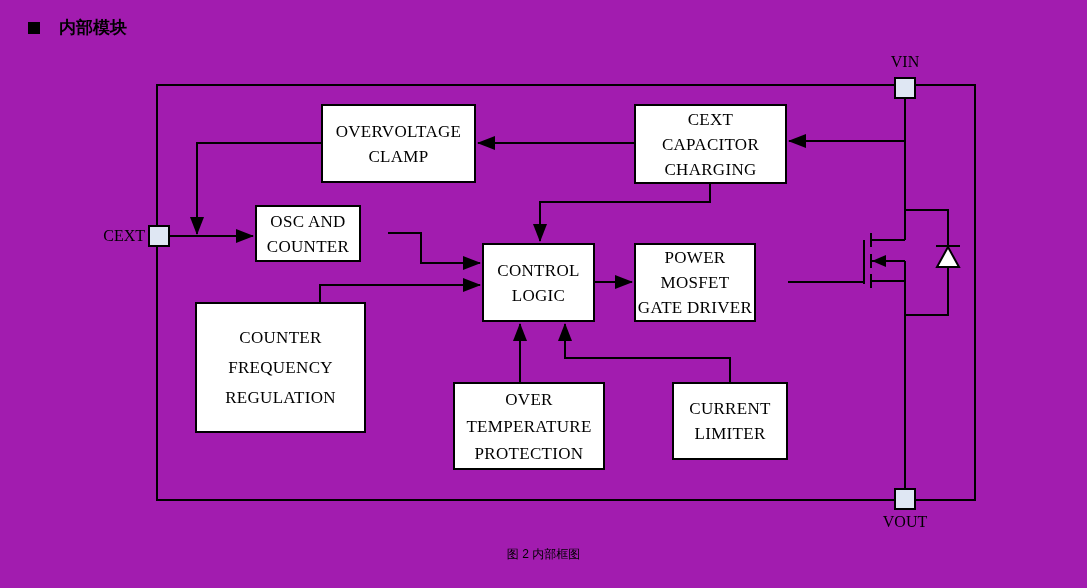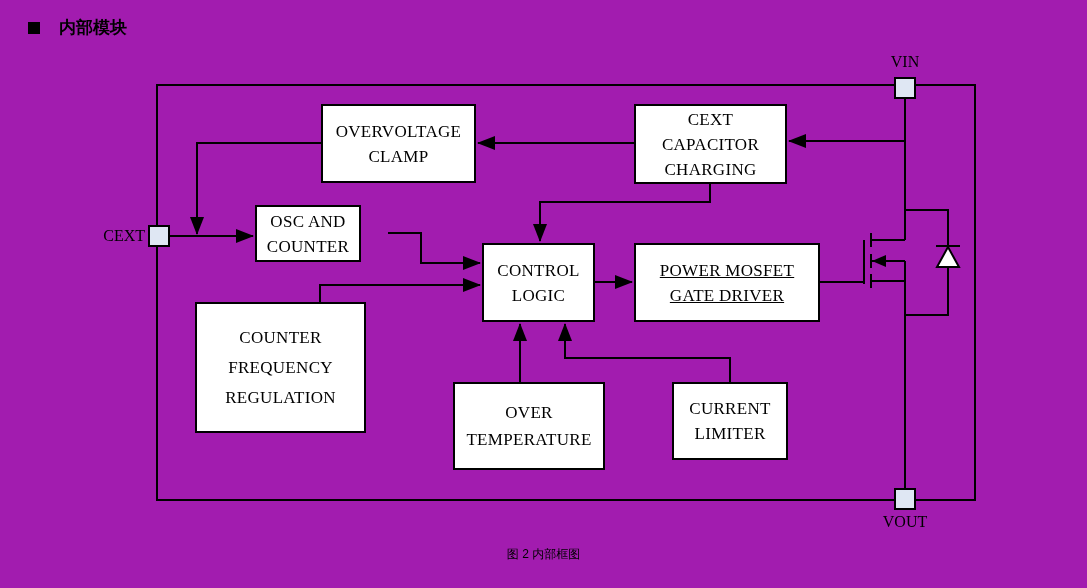--- a/index.html
+++ b/index.html
@@ -113,34 +113,35 @@
   <div class="block" style="left:255px; top:205px; width:106px; height:57px;">
     <div>OSC AND</div>
     <div>COUNTER</div>
   </div>
 
   <div class="block" style="left:482px; top:243px; width:113px; height:79px;">
     <div>CONTROL</div>
     <div>LOGIC</div>
   </div>
 
-  <div class="block" style="left:634px; top:243px; width:186px; height:79px;text-decoration:underline;">
+  <div class="block" style="left:634px; top:243px; width:122px; height:79px;">
     <div>POWER MOSFET</div>
     <div>GATE DRIVER</div>
   </div>
 
   <div class="block tall" style="left:195px; top:302px; width:171px; height:131px;">
     <div>COUNTER</div>
     <div>FREQUENCY</div>
     <div>REGULATION</div>
   </div>
 
   <div class="block mid" style="left:453px; top:382px; width:152px; height:88px;">
     <div>OVER</div>
     <div>TEMPERATURE</div>
+    <div>PROTECTION</div>
   </div>
 
   <div class="block" style="left:672px; top:382px; width:116px; height:78px;">
     <div>CURRENT</div>
     <div>LIMITER</div>
   </div>
 
   <div class="pin" style="left:894px; top:77px;"></div>
   <div class="pin-label center" style="left:870px; top:53px;">VIN</div>
 

